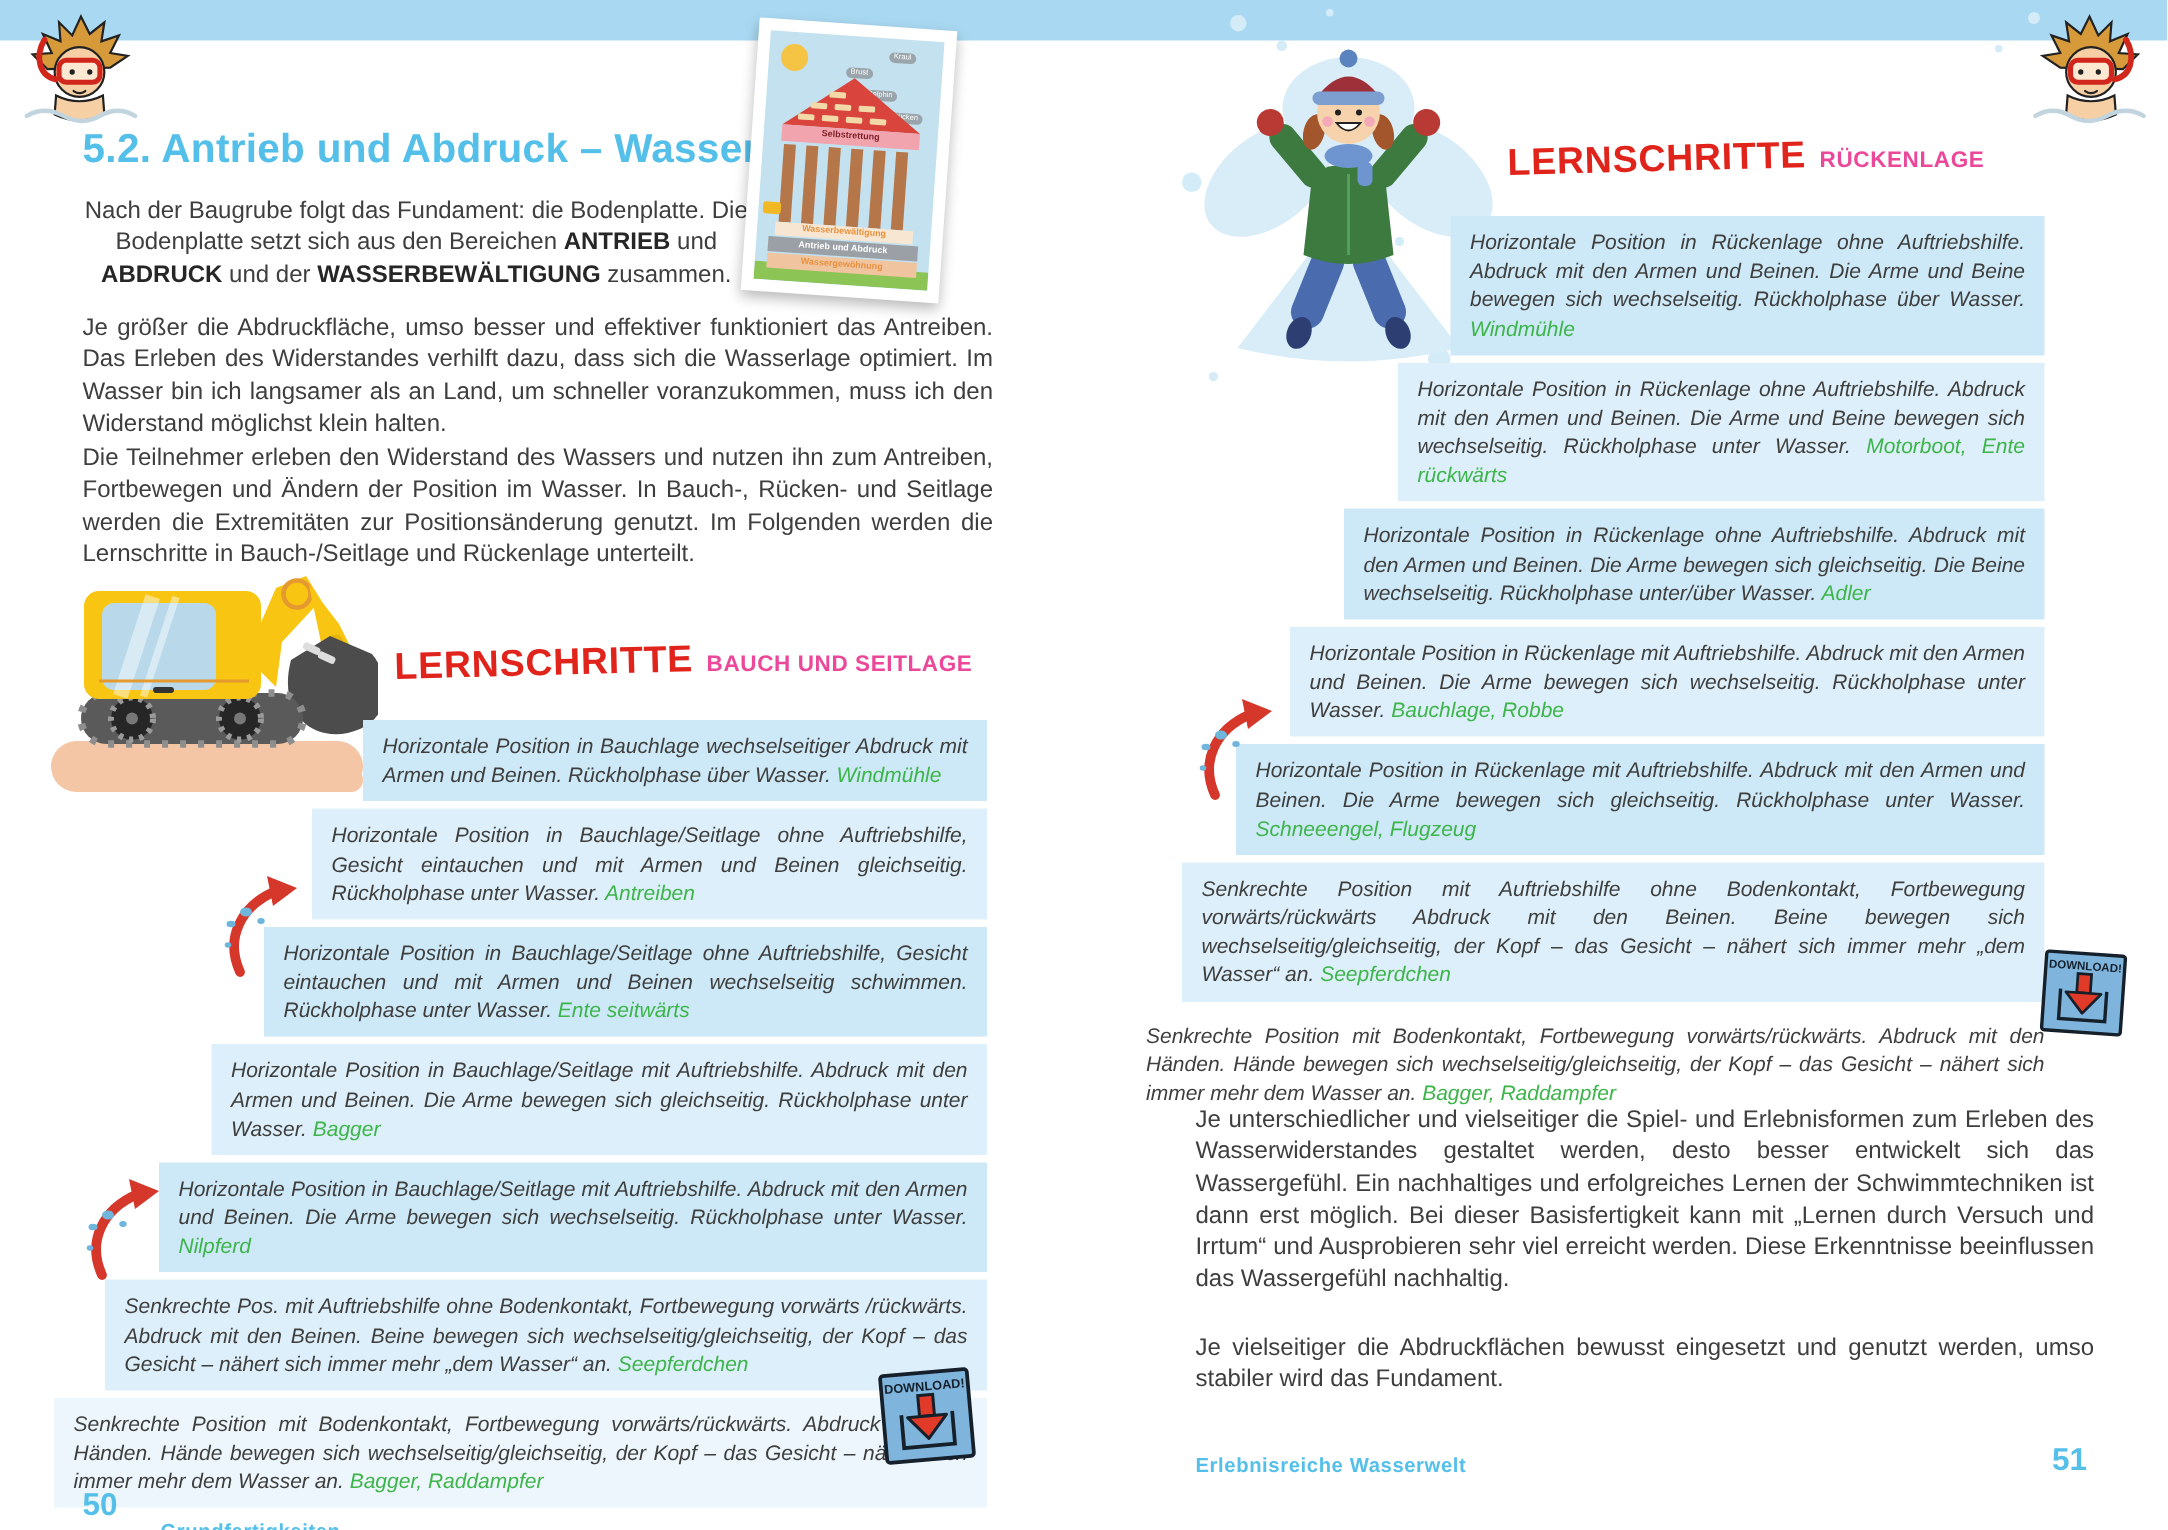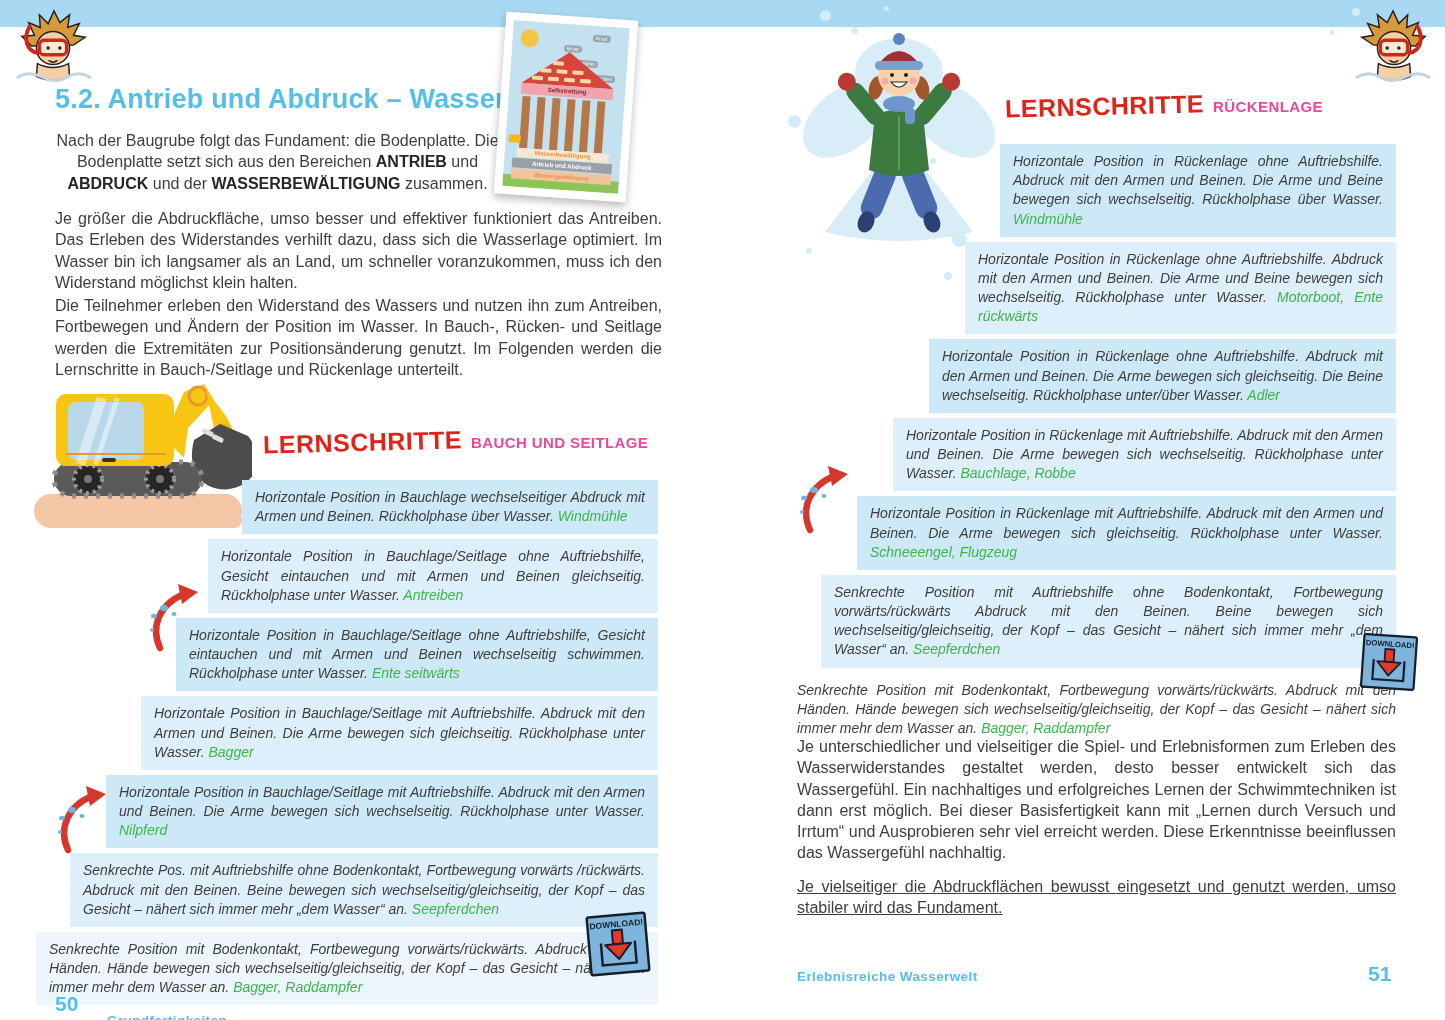--- a/index.html
+++ b/index.html
@@ -8,21 +8,21 @@
 
   .top-band{position:absolute;left:0;top:0;width:100%;height:27px;background:#a9d9f2;}
 
   .mascot{position:absolute;width:78px;height:84px;}
   .mascot.flip{transform:scaleX(-1);}
 
   .page-title{position:absolute;font-weight:800;color:#54bfe9;font-size:27px;letter-spacing:.2px;}
   .body-text{position:absolute;color:#3e3e3d;font-size:16px;line-height:1.33;text-align:justify;}
   .body-text p{margin:0;}
   .body-text p + p{margin-top:2px;}
-  .body-text .spacer{margin-top:12px;text-decoration:underline;}
+  .body-text .spacer{margin-top:24px;}
   b{color:#262626;}
 
   .lern-head{position:absolute;white-space:nowrap;}
   .lern-red{display:inline-block;color:#e0241c;font-weight:800;font-size:25px;letter-spacing:.5px;transform:rotate(-1.5deg);}
   .lern-sub{color:#ec4899;font-weight:700;font-size:15px;margin-left:9px;letter-spacing:.4px;vertical-align:3px;}
 
   .steps{position:absolute;display:flex;flex-direction:column;gap:5px;align-items:flex-end;}
   .step{font-style:italic;font-size:14px;line-height:1.37;color:#3e3e3d;padding:8px 13px;box-sizing:border-box;text-align:justify;}
   .kw{color:#3db54a;}
   .bg-a{background:#cde8f7;}
@@ -247,21 +247,21 @@
       <circle cx="118" cy="61" r="3.5" fill="#f3a9b8"></circle>
     <path d="M96,62 Q104,72 112,62 Z" fill="#fff" stroke="#222" stroke-width="1.2"></path>
     <ellipse cx="104" cy="84" rx="16" ry="8" fill="#6e95cf"></ellipse>
     <rect x="110" y="88" width="10" height="16" rx="4" fill="#6e95cf"></rect>
   </svg>
 
   <div class="lern-head" style="left:1005px;top:92px;">
     <span class="lern-red">LERNSCHRITTE</span><span class="lern-sub">RÜCKENLAGE</span>
   </div>
 
-  <div class="steps" style="left:797px;top:144px;width:599px;">
+  <div class="steps" style="left:764px;top:144px;width:599px;">
     <div class="step bg-a" style="width:396px;"><span>Horizontale Position in Rückenlage ohne Auftriebshilfe. Abdruck mit den Armen und Beinen. Die Arme und Beine bewegen sich wechselseitig. Rückholphase über Wasser.</span> <span class="kw">Windmühle</span></div>
     <div class="step bg-b" style="width:431px;"><span>Horizontale Position in Rückenlage ohne Auftriebshilfe. Abdruck mit den Armen und Beinen. Die Arme und Beine bewegen sich wechselseitig. Rückholphase unter Wasser.</span> <span class="kw">Motorboot, Ente rückwärts</span></div>
     <div class="step bg-a" style="width:467px;"><span>Horizontale Position in Rückenlage ohne Auftriebshilfe. Abdruck mit den Armen und Beinen. Die Arme bewegen sich gleichseitig. Die Beine wechselseitig. Rückholphase unter/über Wasser.</span> <span class="kw">Adler</span></div>
     <div class="step bg-b" style="width:503px;"><span>Horizontale Position in Rückenlage mit Auftriebshilfe. Abdruck mit den Armen und Beinen. Die Arme bewegen sich wechselseitig. Rückholphase unter Wasser.</span> <span class="kw">Bauchlage, Robbe</span></div>
     <div class="step bg-a" style="width:539px;"><span>Horizontale Position in Rückenlage mit Auftriebshilfe. Abdruck mit den Armen und Beinen. Die Arme bewegen sich gleichseitig. Rückholphase unter Wasser.</span> <span class="kw">Schneeengel, Flugzeug</span></div>
     <div class="step bg-b" style="width:575px;"><span>Senkrechte Position mit Auftriebshilfe ohne Bodenkontakt, Fortbewegung vorwärts/rückwärts Abdruck mit den Beinen. Beine bewegen sich wechselseitig/gleichseitig, der Kopf – das Gesicht – nähert sich immer mehr „dem Wasser“ an.</span> <span class="kw">Seepferdchen</span></div>
     <div class="step bg-none" style="width:599px;"><span>Senkrechte Position mit Bodenkontakt, Fortbewegung vorwärts/rückwärts. Abdruck mit den Händen. Hände bewegen sich wechselseitig/gleichseitig, der Kopf – das Gesicht – nähert sich immer mehr dem Wasser an.</span> <span class="kw">Bagger, Raddampfer</span></div>
   </div>
 
   <svg class="arrow-doodle" style="left:796px;top:462px;" viewBox="0 0 56 76">

